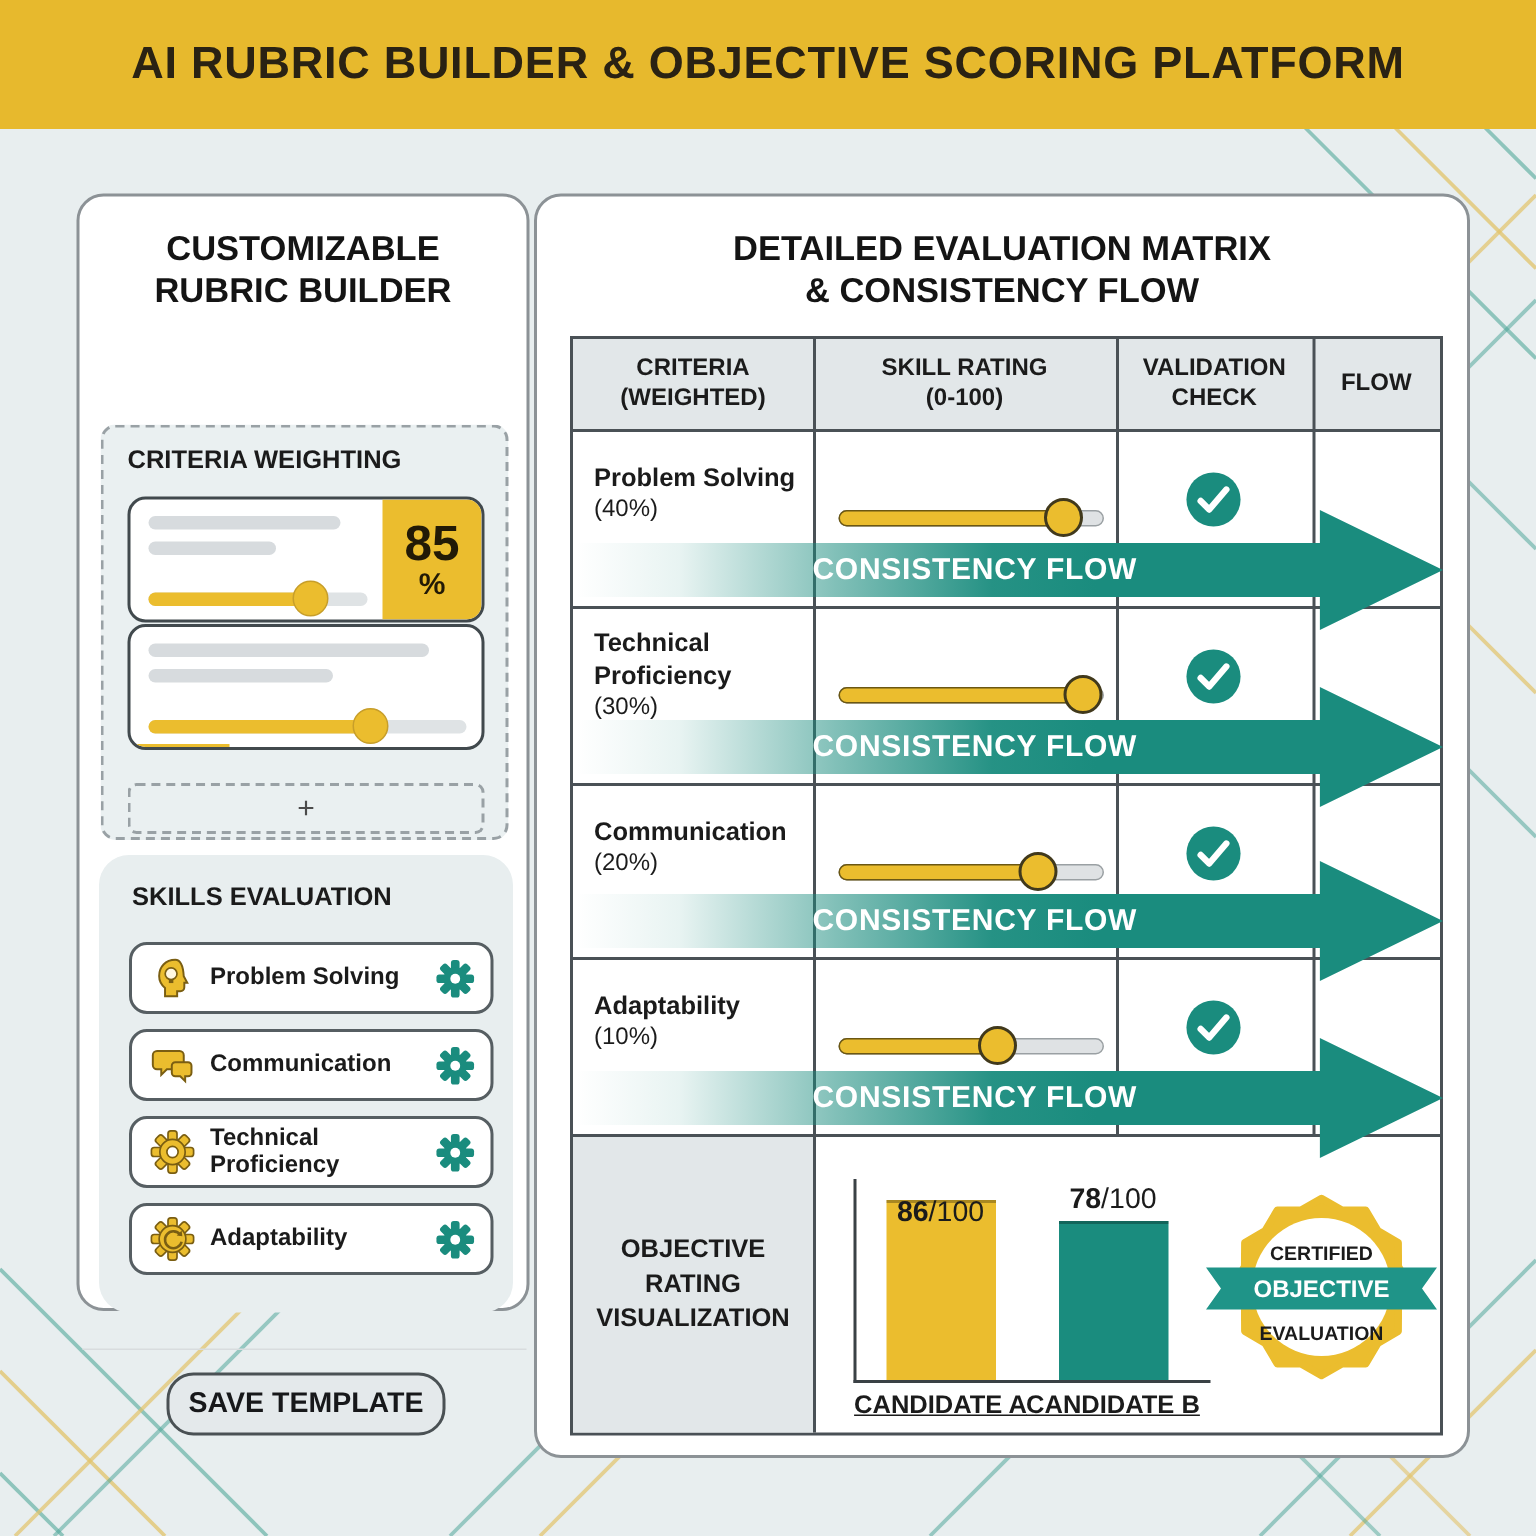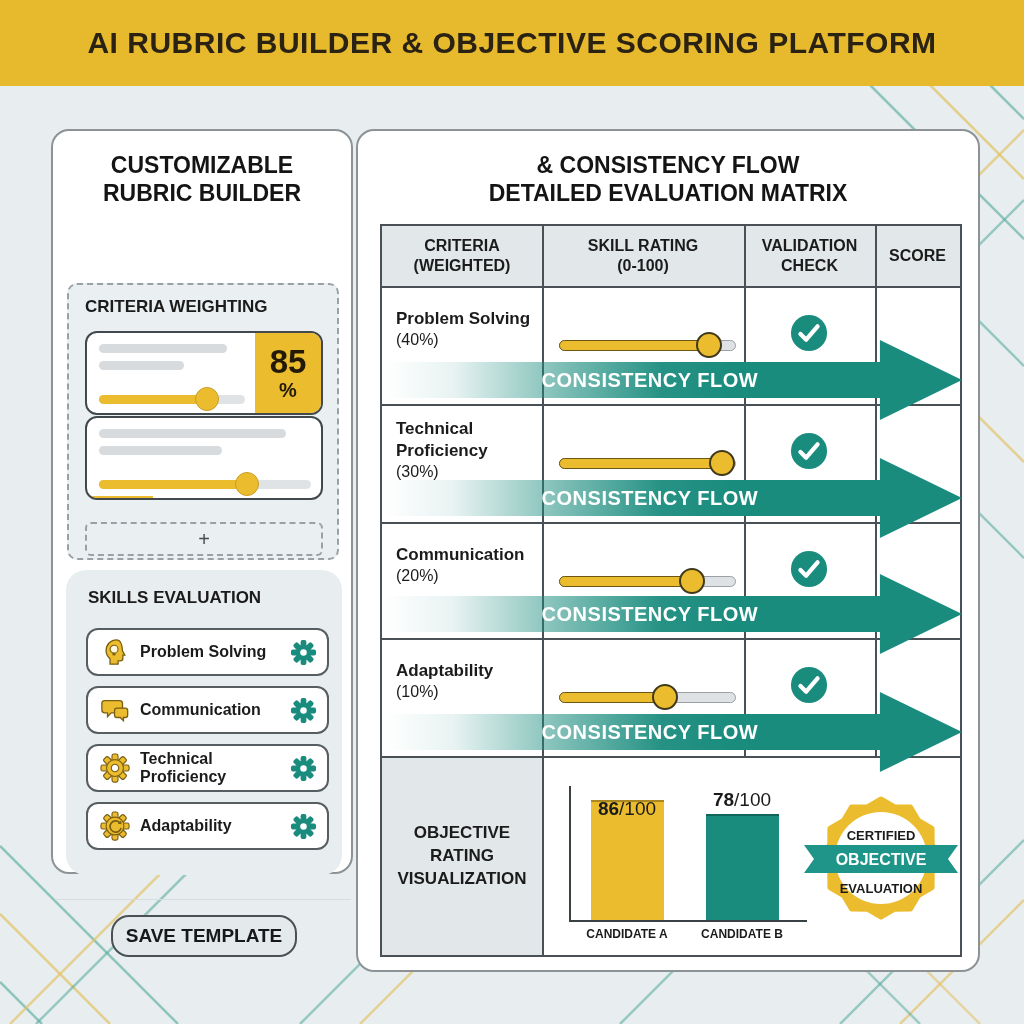--- a/index.html
+++ b/index.html
@@ -73,21 +73,21 @@
       color:#fff;font-size:20px;font-weight:bold;letter-spacing:.5px;}
 
   
   .obj-label{left:0;top:532px;width:160px;height:197px;background:#E2E7E9;display:flex;flex-direction:column;
       align-items:center;justify-content:center;font-size:17px;font-weight:bold;text-align:center;line-height:1.35;}
   .axis-v{position:absolute;left:187px;top:560px;width:2px;height:136px;background:#3A4145;}
   .axis-h{position:absolute;left:187px;top:694px;width:238px;height:2px;background:#3A4145;}
   .bar{position:absolute;bottom:calc(729px - 694px);width:73px;height:var(--h);border-top:2px solid rgba(0,0,0,.28);box-sizing:border-box;}
   .bar-label{position:absolute;transform:translateX(-50%);font-size:19px;font-weight:bold;white-space:nowrap;}
   .bar-label .suffix{font-weight:normal;}
-  .cat-label{position:absolute;top:701px;transform:translateX(-50%);font-size:12px;font-weight:bold;white-space:nowrap;}
+  .cat-label{position:absolute;top:701px;transform:translateX(-50%);font-size:17px;font-weight:bold;white-space:nowrap;text-decoration:underline;}
   .badge{position:absolute;left:415px;top:568px;}
 </style>
 </head>
 <body>
 
 <div class="stage">
 
   <svg class="bg-lines" aria-hidden="true">
     <g stroke-width="2.5" fill="none">
       <path d="M868,83 L1024,239" stroke="#52A89A" stroke-opacity=".6"></path>
@@ -253,40 +253,40 @@
         </svg>
       </div>
     </div>
 
     <div class="divider"></div>
     <button class="save-btn">SAVE TEMPLATE</button>
   </section>
 
   <section class="panel" id="right-panel">
     <div class="panel-title">
+      <div>DETAILED EVALUATION MATRIX</div>
       <div>&amp; CONSISTENCY FLOW</div>
-      <div>DETAILED EVALUATION MATRIX</div>
     </div>
 
     <div class="matrix">
 
       <div class="mx-cell hdr" style="left:0;top:0;width:160px;height:60px;">
         <span>CRITERIA</span>
         <span>(WEIGHTED)</span>
       </div>
       <div class="mx-cell hdr" style="left:160px;top:0;width:202px;height:60px;">
         <span>SKILL RATING</span>
         <span>(0-100)</span>
       </div>
       <div class="mx-cell hdr" style="left:362px;top:0;width:131px;height:60px;">
         <span>VALIDATION</span>
         <span>CHECK</span>
       </div>
       <div class="mx-cell hdr" style="left:493px;top:0;width:85px;height:60px;">
-        <span>SCORE</span>
+        <span>FLOW</span>
         <span></span>
       </div>
 
       <div class="mx-cell obj-label">
         <span>OBJECTIVE</span>
         <span>RATING</span>
         <span>VISUALIZATION</span>
       </div>
 
       <div class="hline" style="top:60px;"></div>

